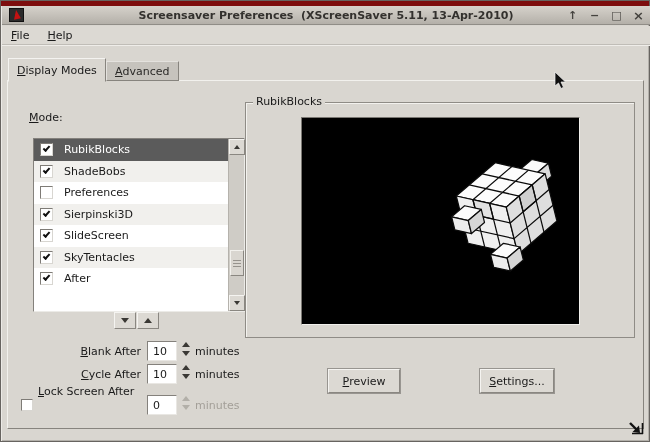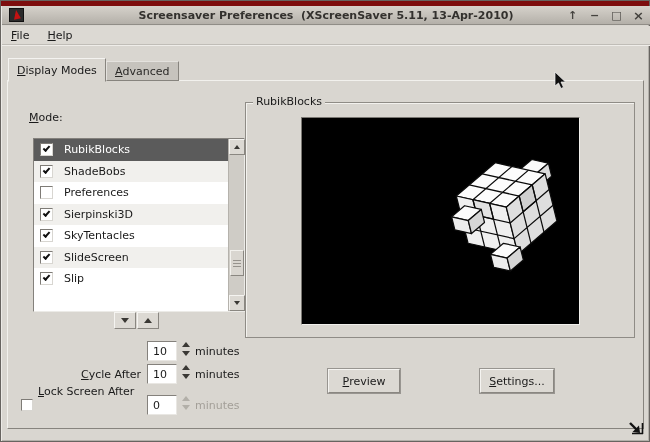--- a/index.html
+++ b/index.html
@@ -162,33 +162,33 @@
         <div class="saver-row">
           <span class="cb">
             <span class="check"></span>
           </span>
           <span class="saver-name">Sierpinski3D</span>
         </div>
         <div class="saver-row">
           <span class="cb">
             <span class="check"></span>
           </span>
+          <span class="saver-name">SlideScreen</span>
+        </div>
+        <div class="saver-row">
+          <span class="cb">
+            <span class="check"></span>
+          </span>
           <span class="saver-name">SkyTentacles</span>
         </div>
         <div class="saver-row">
           <span class="cb">
             <span class="check"></span>
           </span>
-          <span class="saver-name">SlideScreen</span>
-        </div>
-        <div class="saver-row">
-          <span class="cb">
-            <span class="check"></span>
-          </span>
-          <span class="saver-name">Slip</span>
+          <span class="saver-name">After</span>
         </div>
       </div>
     <div class="vscroll">
       <div class="sbtn top">
           <i class="tri up"></i>
         </div>
       <div class="sthumb">
           <span class="grip"></span>
         </div>
       <div class="sbtn bottom">
@@ -197,20 +197,21 @@
     </div>
   </div>
 
   <div class="sortbtn" style="left:113px">
       <i class="tri down"></i>
     </div>
   <div class="sortbtn" style="left:136px">
       <i class="tri up"></i>
     </div>
 
+  <label class="spinlabel" style="left:30px; top:344px"><span class="accel">B</span>lank After</label>
   <div class="entry" style="left:146px; top:340px"><span>10</span></div>
   <span class="steppers" style="left:181px; top:341px">
       <i class="tri up"></i>
       <i class="tri down gap"></i>
     </span>
   <span class="unit" style="top:344px">minutes</span>
 
   <label class="spinlabel" style="left:30px; top:367px"><span class="accel">C</span>ycle After</label>
   <div class="entry" style="left:146px; top:363px"><span>10</span></div>
   <span class="steppers" style="left:181px; top:364px">

